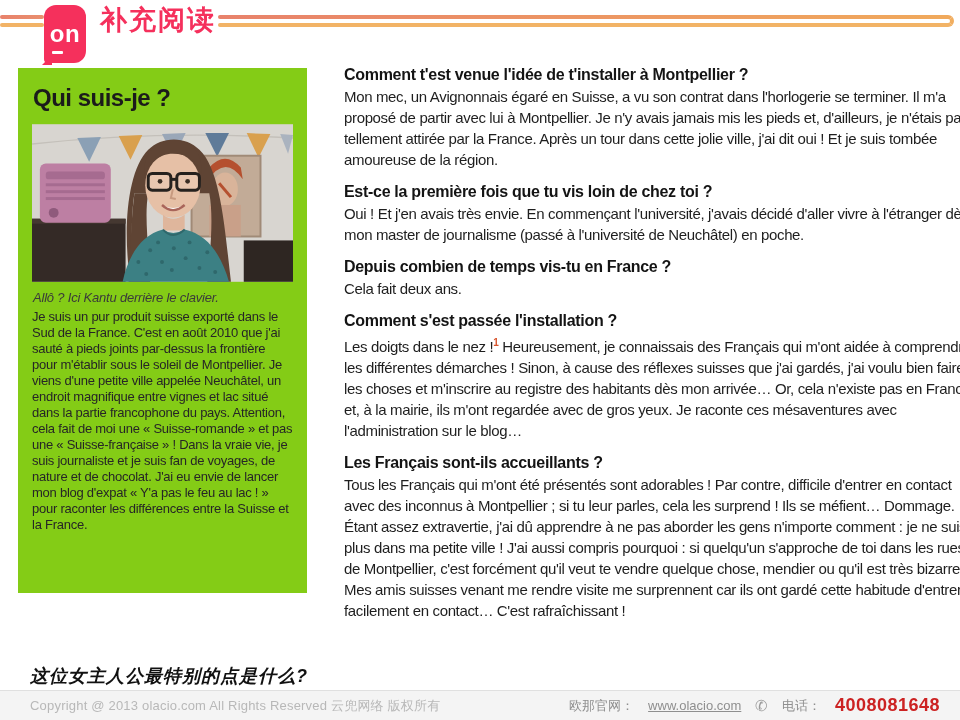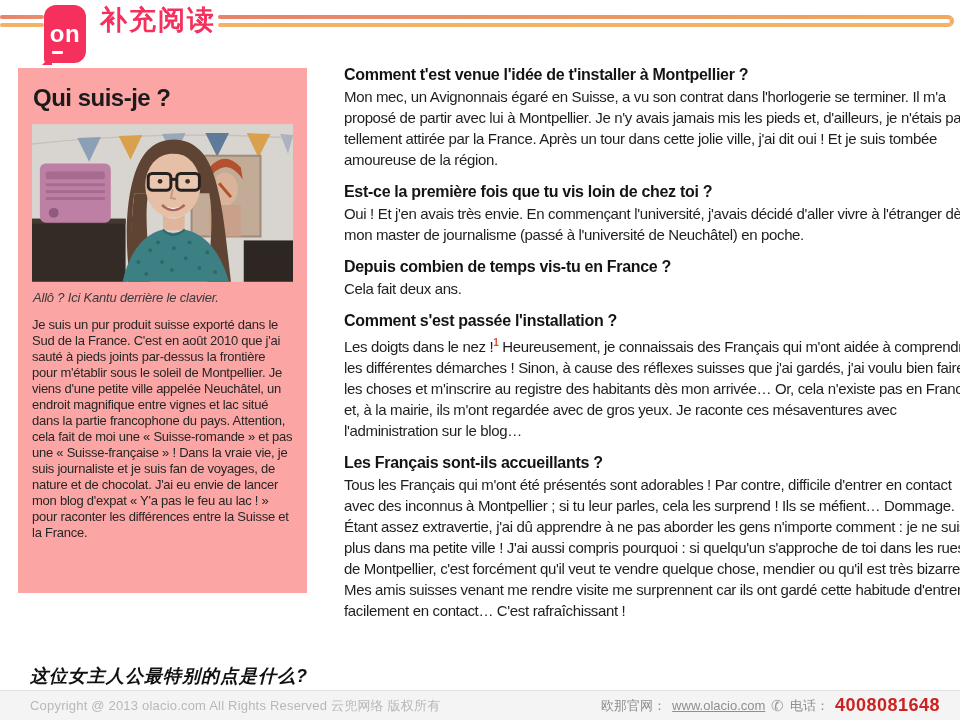--- a/index.html
+++ b/index.html
@@ -22,43 +22,43 @@
   .logo-tail { position:absolute; left:-2px; bottom:-2px; width:10px; height:10px; background:#f5305c;
     clip-path:polygon(0 100%, 100% 0, 100% 100%); }
   .logo-text { position:absolute; inset:0; display:flex; align-items:center; justify-content:center;
     color:#fff; font-weight:bold; font-size:24px; letter-spacing:0.5px; }
   .logo-underline { position:absolute; left:8px; bottom:9px; width:11px; height:3px; background:#fff; border-radius:1px; }
   .header-title { position:absolute; top:2px; left:100px; font-size:27px; font-weight:bold;
     color:#f5305c; letter-spacing:2px; }
 
   
   .sidebar { position:absolute; top:68px; left:18px; width:289px; height:525px;
-    background:#fca5a5; padding:14px 14px 16px 14px; }
+    background:#84cc16; padding:14px 14px 16px 14px; }
   .sidebar-title { font-size:24px; font-weight:bold; color:#1b1b1b; letter-spacing:-0.5px; margin:2px 0 12px 1px; }
   .photo { width:261px; height:158px; display:block; }
-  .photo-caption { font-style:italic; font-size:13px; color:#3a3a3a; margin:8px 0 12px 1px; letter-spacing:-0.2px; }
+  .photo-caption { font-style:italic; font-size:13px; color:#3a3a3a; margin:8px 0 4px 1px; letter-spacing:-0.2px; }
   .sidebar-bio { font-size:13px; line-height:16px; color:#262626; letter-spacing:-0.25px; }
 
   
   .main { position:absolute; top:66px; left:344px; width:632px; }
   .qa-block { margin-bottom:13px; }
   .qa-q { font-size:16px; font-weight:bold; color:#141414; letter-spacing:-0.3px; margin-bottom:2px; }
   .qa-a { font-size:15px; line-height:21px; color:#1e1e1e; letter-spacing:-0.35px; }
   .footnote-sup { color:#d8552e; font-weight:bold; font-size:10px; vertical-align:super; }
 
   
   .task-question { position:absolute; top:664px; left:30px; font-size:18px; font-weight:bold;
     font-style:italic; color:#111; letter-spacing:1px; }
 
   
   .footer { position:absolute; bottom:0; left:0; width:960px; height:30px; background:#f4f4f4;
     border-top:1px solid #e0e0e0; display:flex; align-items:center; justify-content:space-between;
     padding:0 20px 0 30px; }
   .footer-left { font-size:13px; color:#b8b8b8; letter-spacing:0.2px; }
-  .footer-right { display:flex; align-items:center; gap:6px; font-size:13px; color:#8f8f8f; }
+  .footer-right { display:flex; align-items:center; gap:14px; font-size:13px; color:#8f8f8f; }
   .footer-url { color:#8f8f8f; text-decoration:underline; cursor:pointer; }
   .phone-icon { color:#9a9a9a; font-size:15px; line-height:1; transform:rotate(-10deg); display:inline-block; }
   .phone-number { color:#cc2222; font-weight:bold; font-size:18px; letter-spacing:0.5px; }
 </style>
 </head>
 <body>
 
 <div class="stage">
 
   <div class="header">

